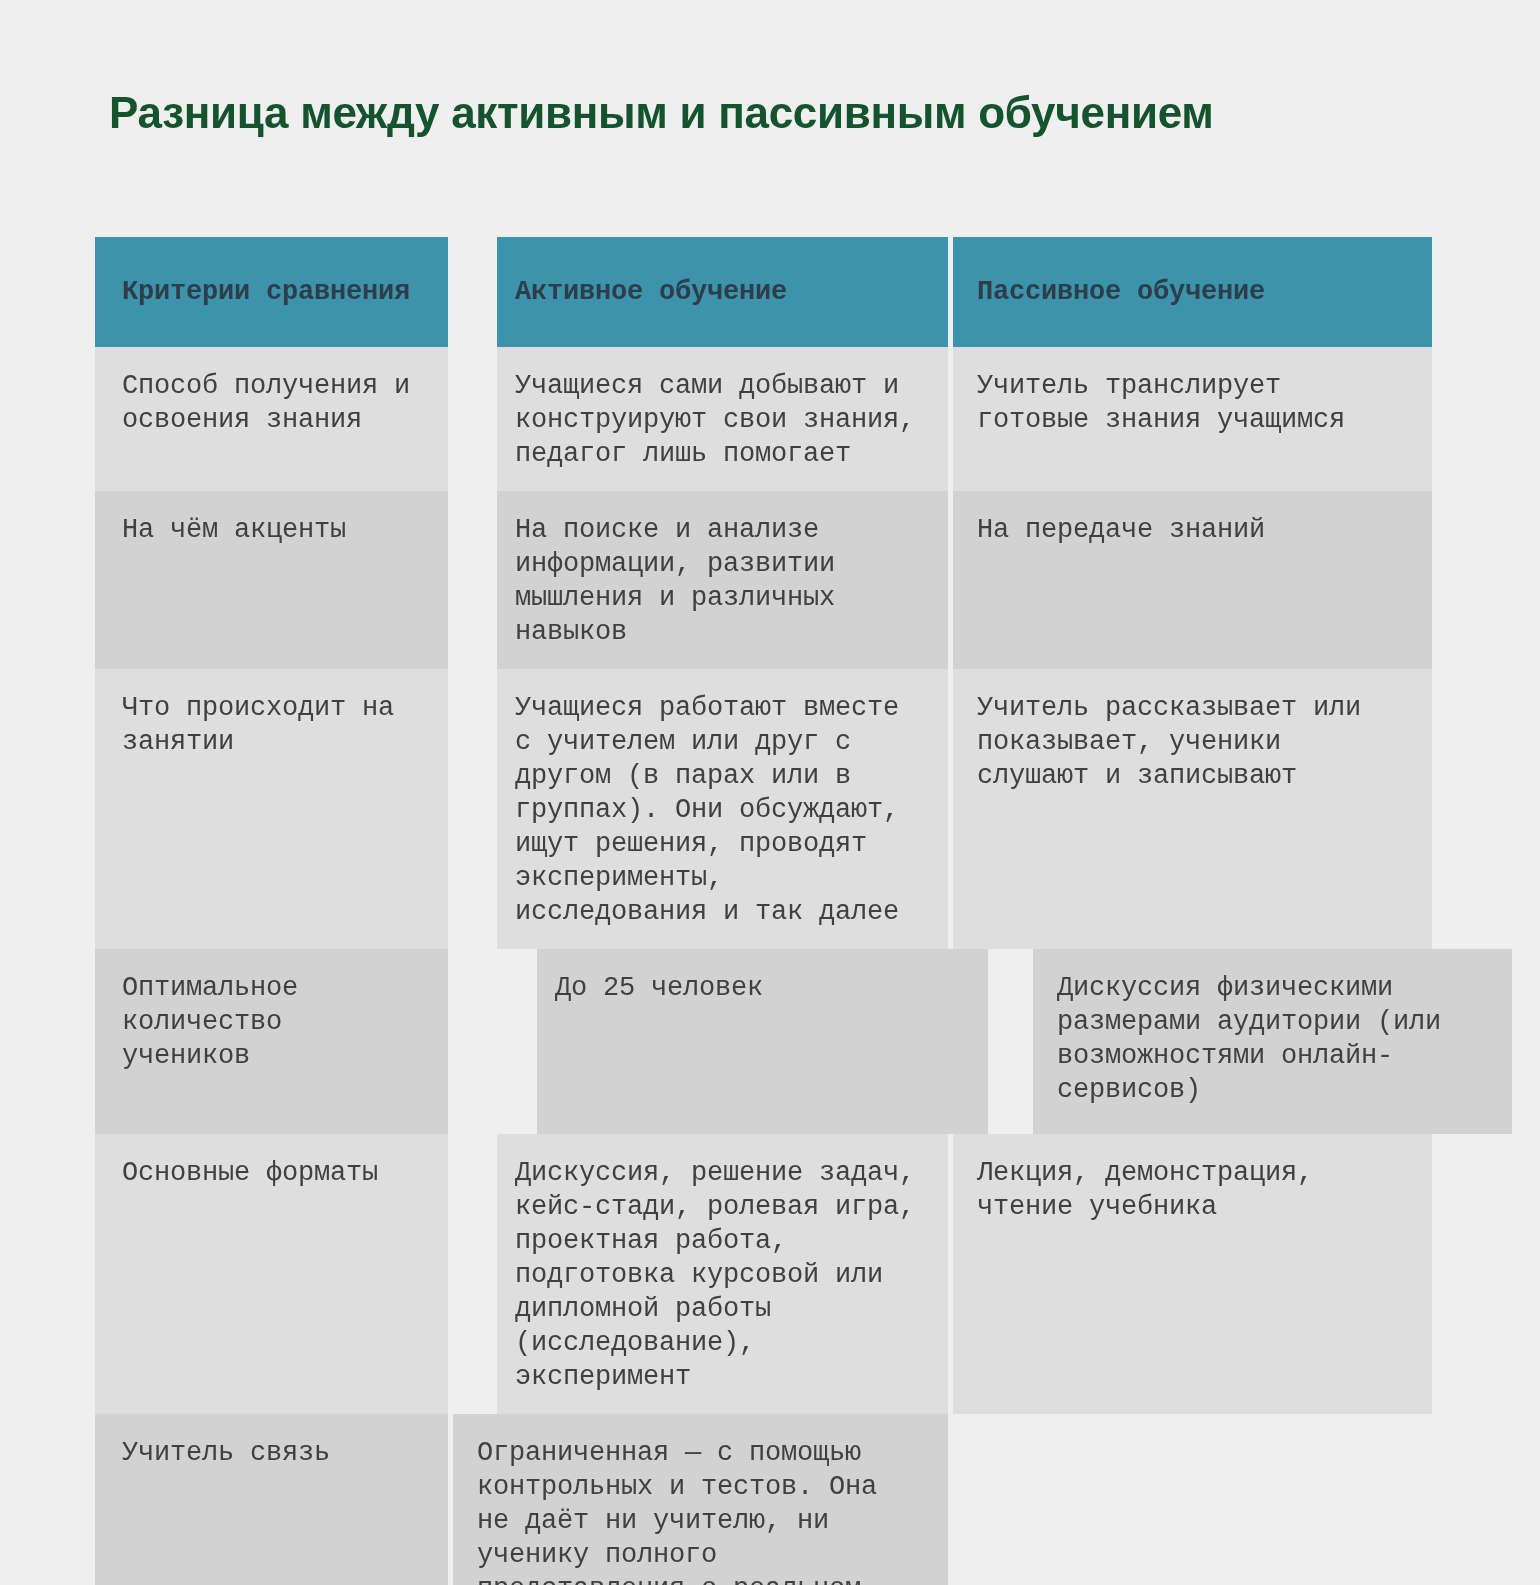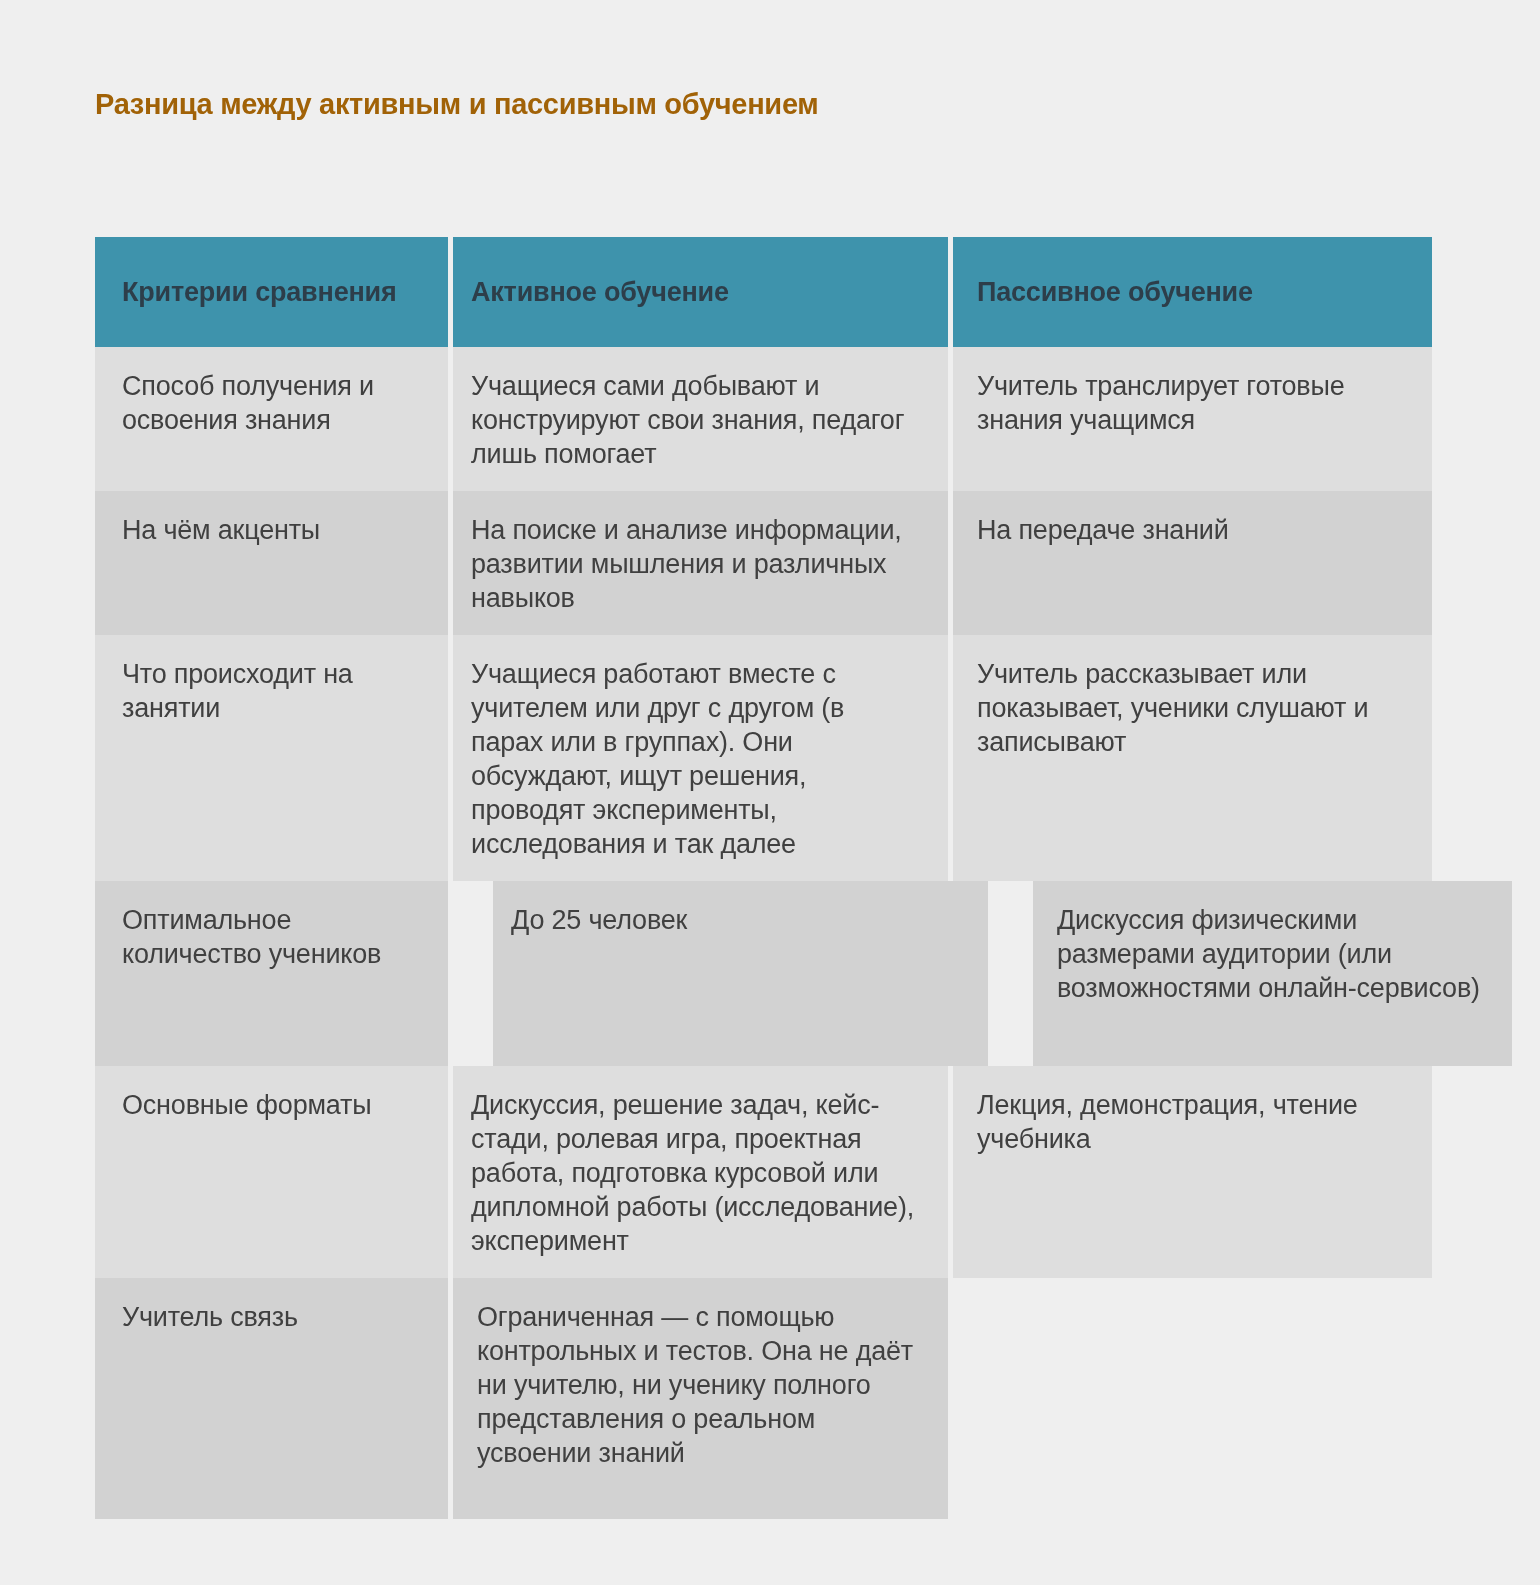--- a/index.html
+++ b/index.html
@@ -9,46 +9,47 @@
     font-family: "Liberation Sans", "DejaVu Sans", sans-serif;
     overflow: hidden;
   }
   .page {
     position: relative;
     width: 1540px;
     height: 1585px;
   }
   .title {
     position: absolute;
-    left: 95px;
+    left: 109px;
     top: 88px;
-    font-size: 29px;
+    font-size: 44px;
     font-weight: 700;
-    color: #a16207;
+    color: #14532d;
     letter-spacing: -0.3px;
   }
   .table {
     position: absolute;
     left: 95px;
     top: 237px;
     width: 1337px;
   }
   .trow {
     display: grid;
     grid-template-columns: 353px 495px 479px;
     column-gap: 5px;
+    font-family: Liberation Mono, monospace;
   }
   .cell {
     font-size: 27px;
     line-height: 34px;
     color: #404040;
     letter-spacing: -0.2px;
     padding: 22px 30px 20px 27px;
   }
-  .cell.c2 { padding-left: 18px; }
+  .cell.c2 { padding-left: 18px; margin-left: 44px; }
   .cell.c3 { padding-left: 24px; }
   .thead { min-height: 110px; }
   .thead .cell {
     background: #3e93ac;
     color: #2d3e4a;
     font-weight: 600;
     display: flex;
     align-items: center;
     padding-top: 0;
     padding-bottom: 0;

